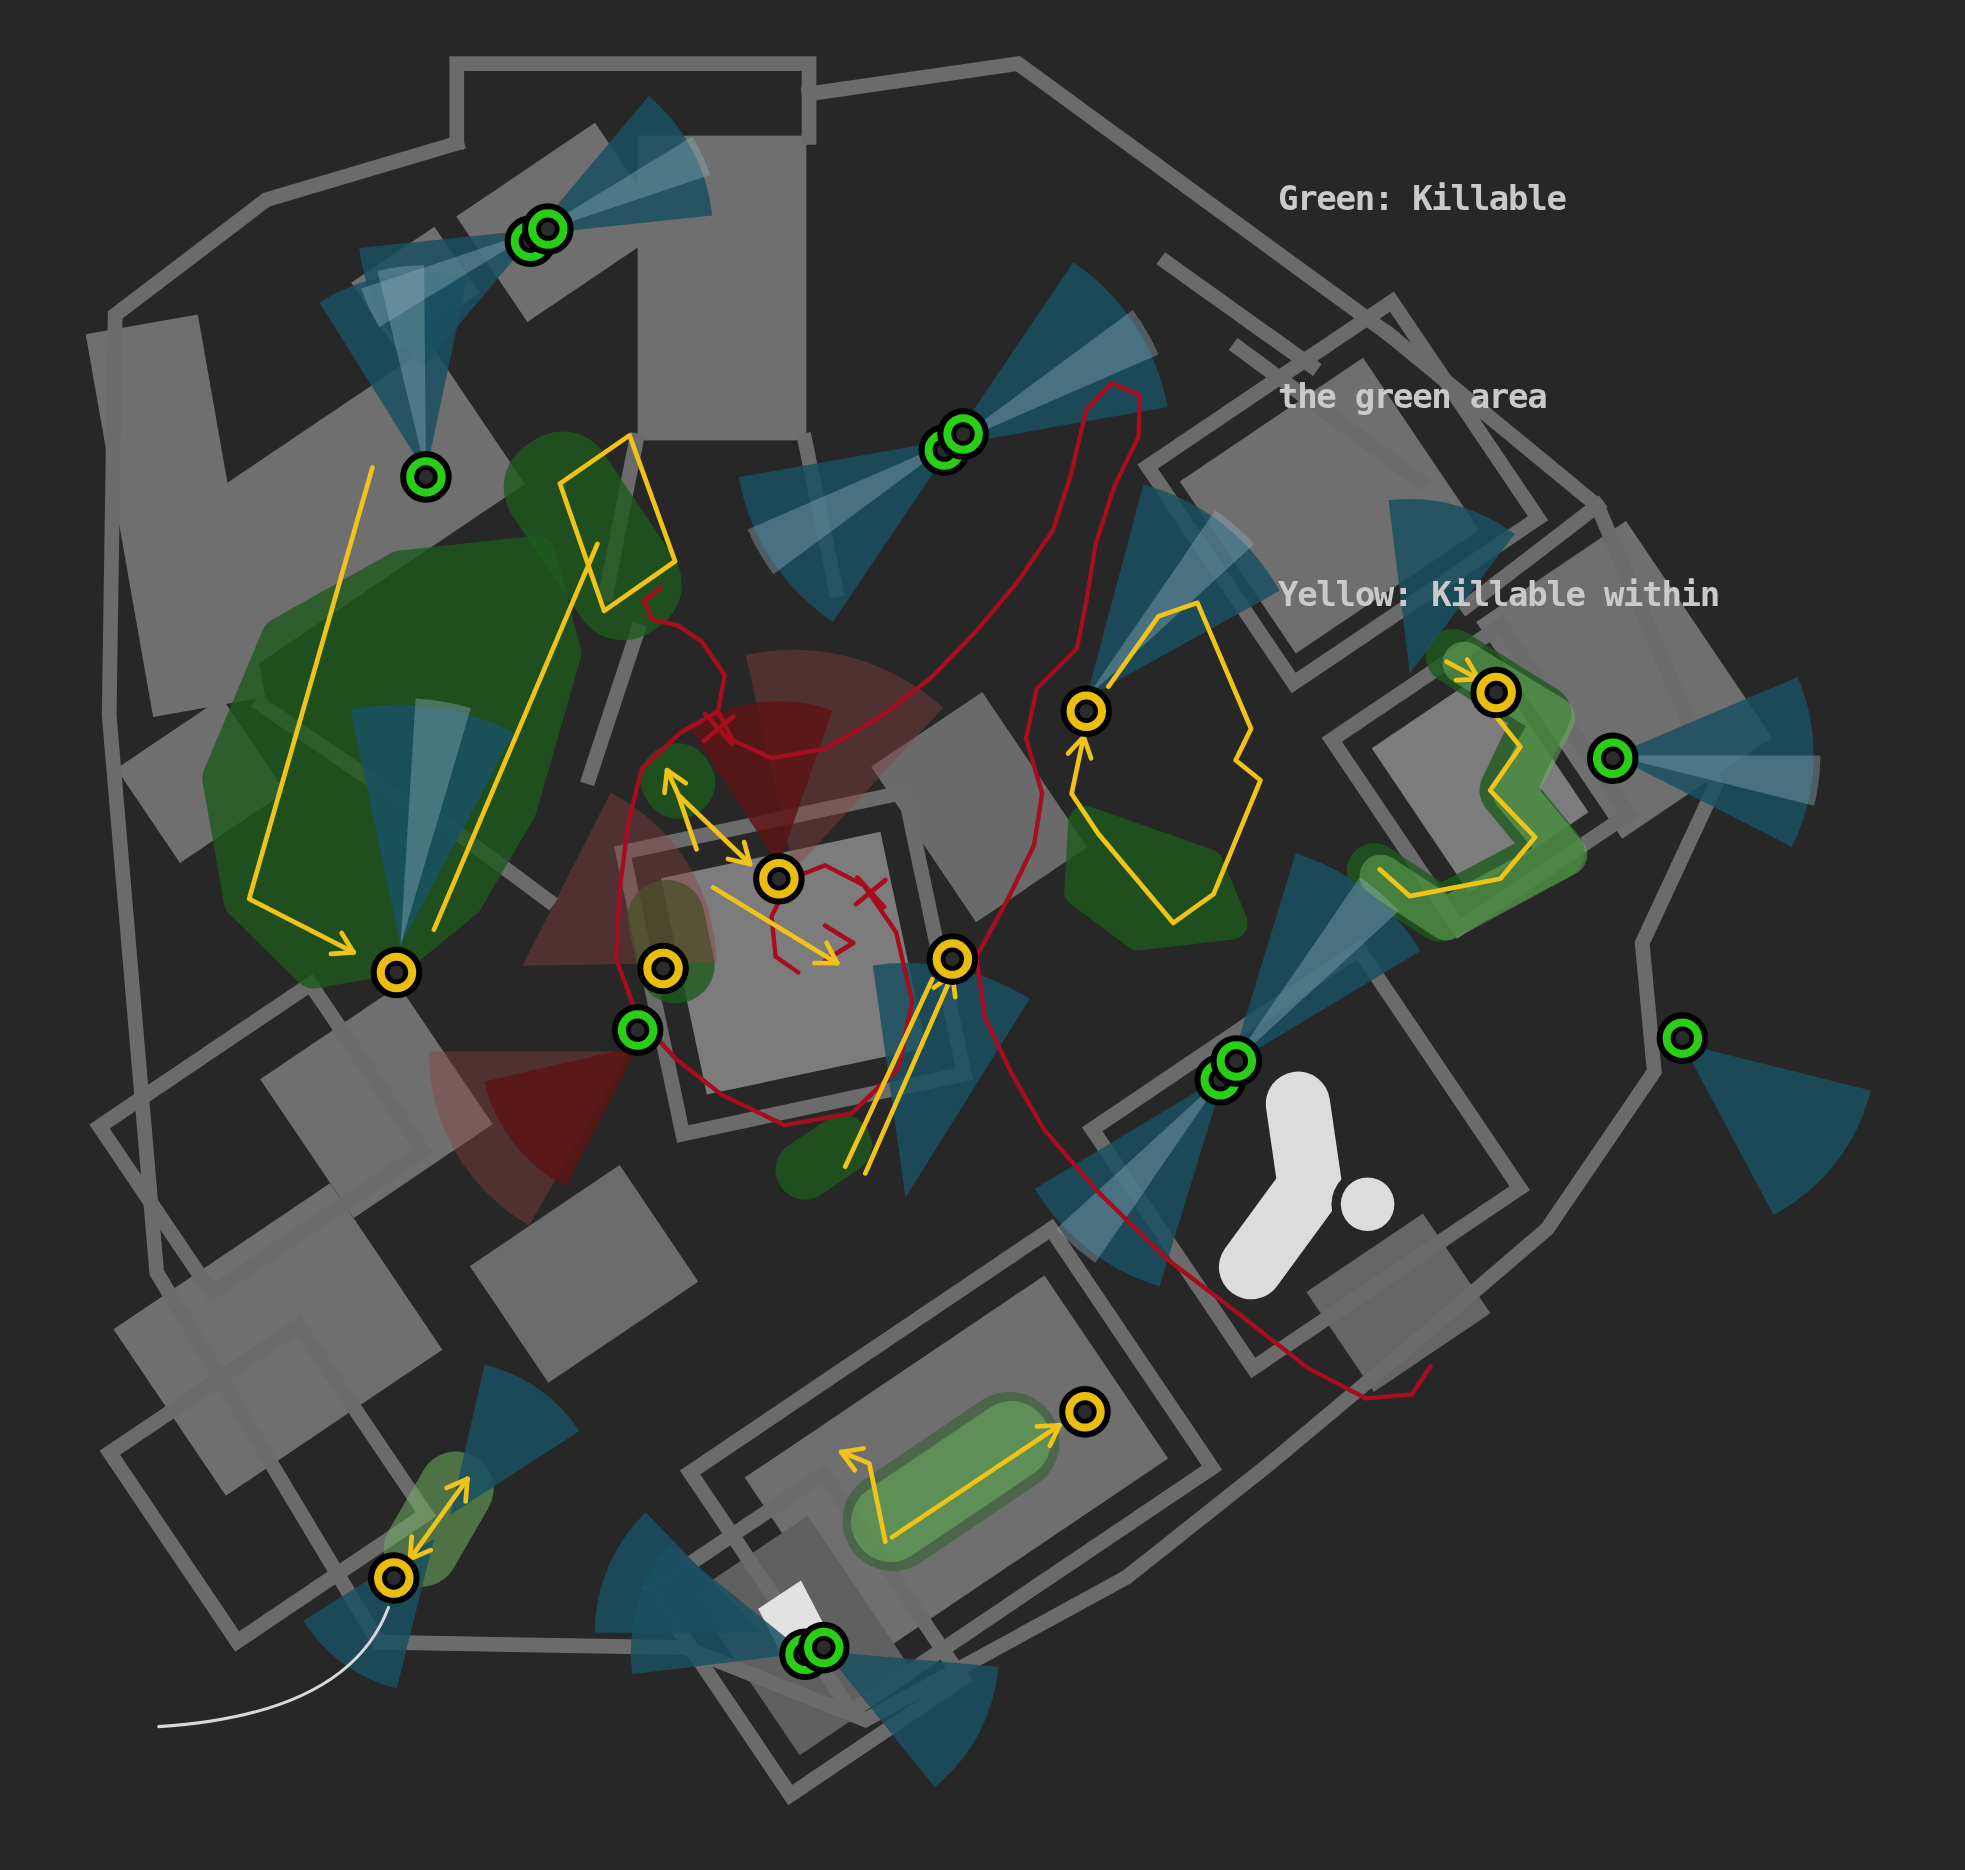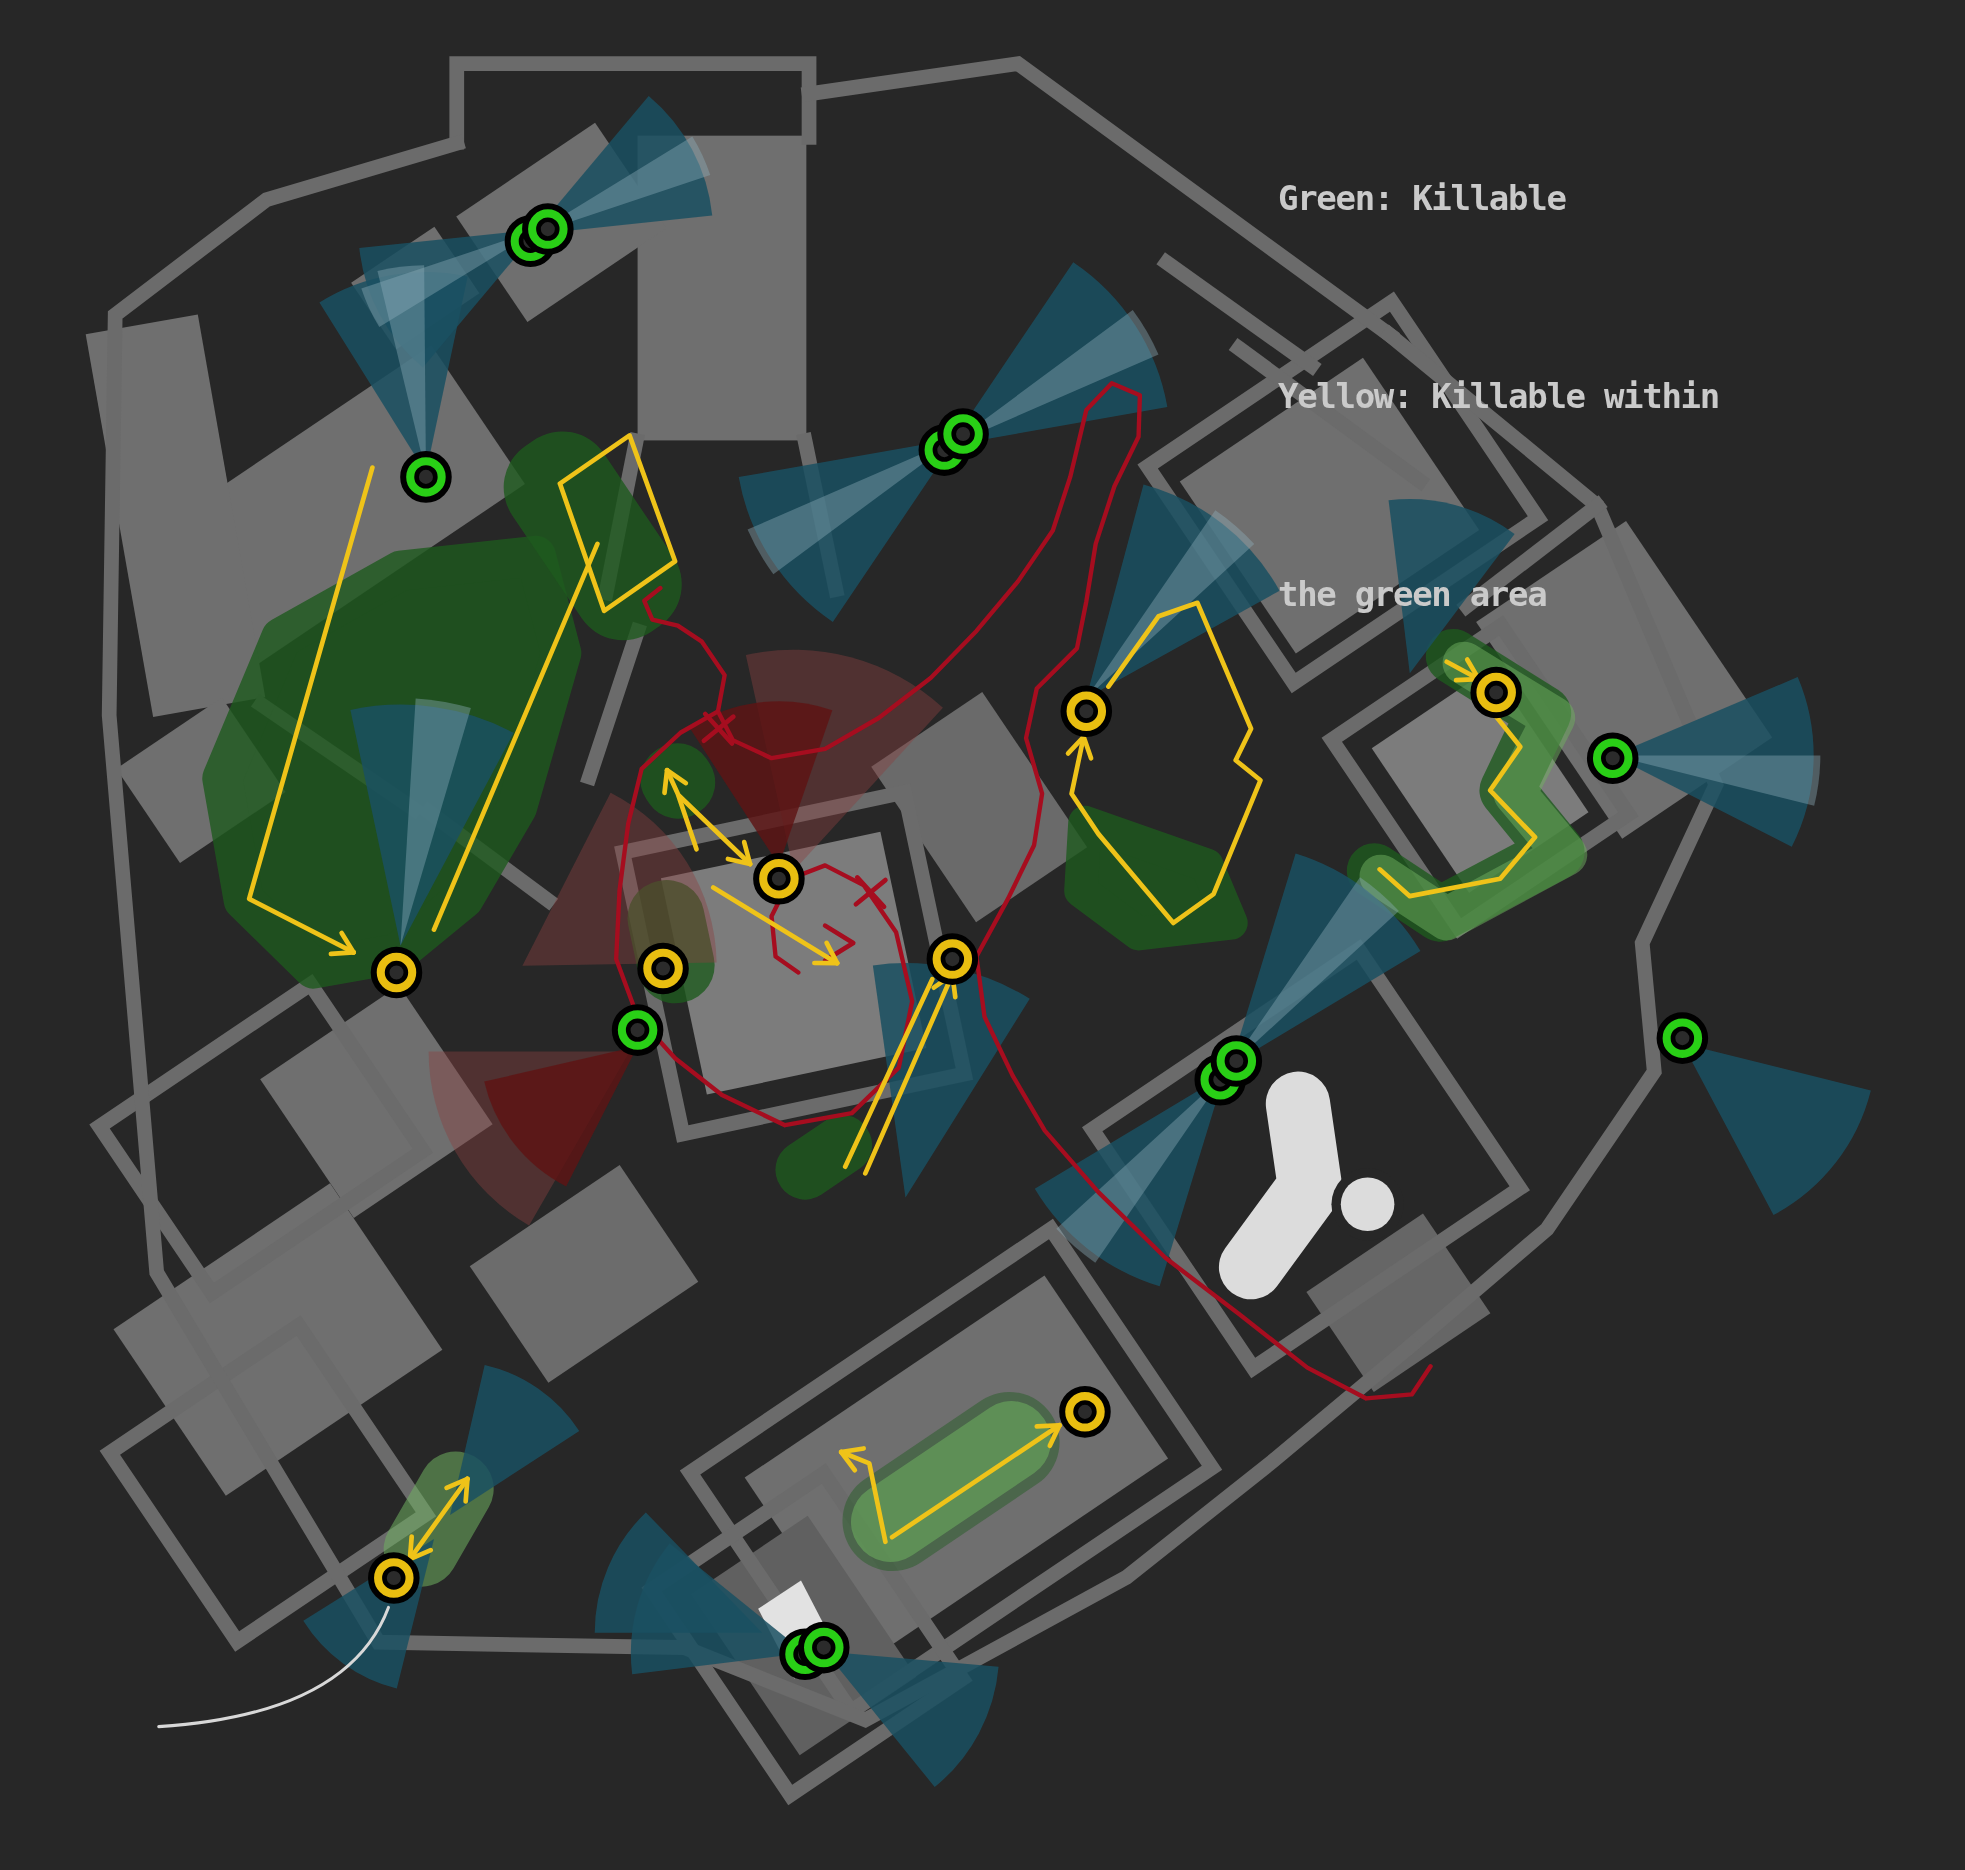--- a/index.html
+++ b/index.html
@@ -236,21 +236,21 @@
       </g>
       <g>
         <circle cx="588" cy="2356" r="34" fill="#E9BE10" stroke="#000000" stroke-width="9"></circle>
         <circle cx="588" cy="2356" r="14" fill="#2B2B2B" stroke="#000000" stroke-width="7"></circle>
       </g>
     </g>
   </svg>
 
 <div id="legend" class="annot" style="color: rgb(202, 202, 202);">
   <div>Green: Killable</div>
+  <div>the green area</div>
   <div>Yellow: Killable within</div>
-  <div>the green area</div>
 </div>
 
 <div id="note" class="annot" style="color: rgb(202, 202, 202);">
   <div>Wouldn’t recommend killing</div>
   
 </div>
 
 
 </body></html>

